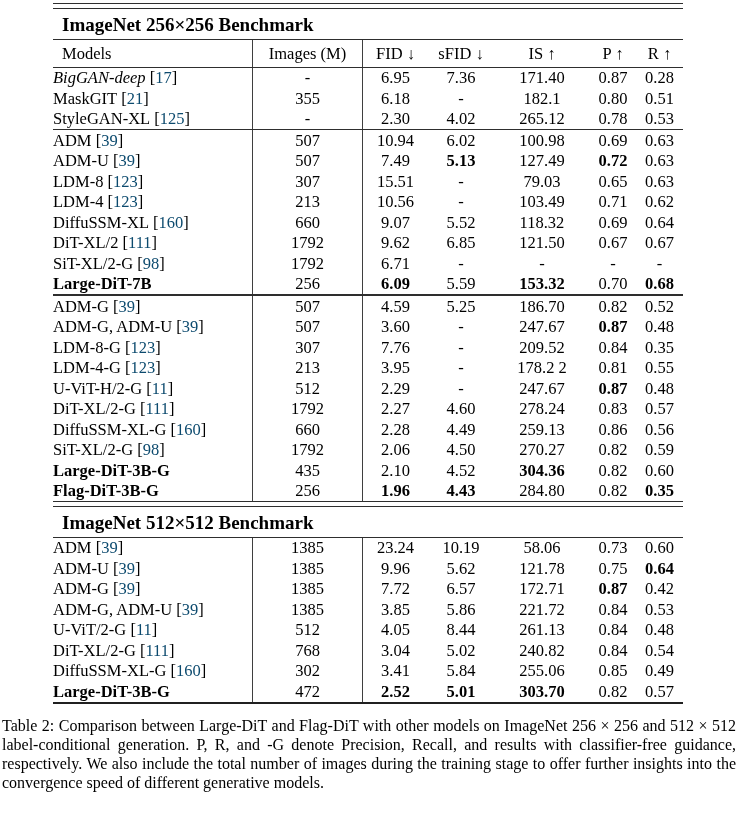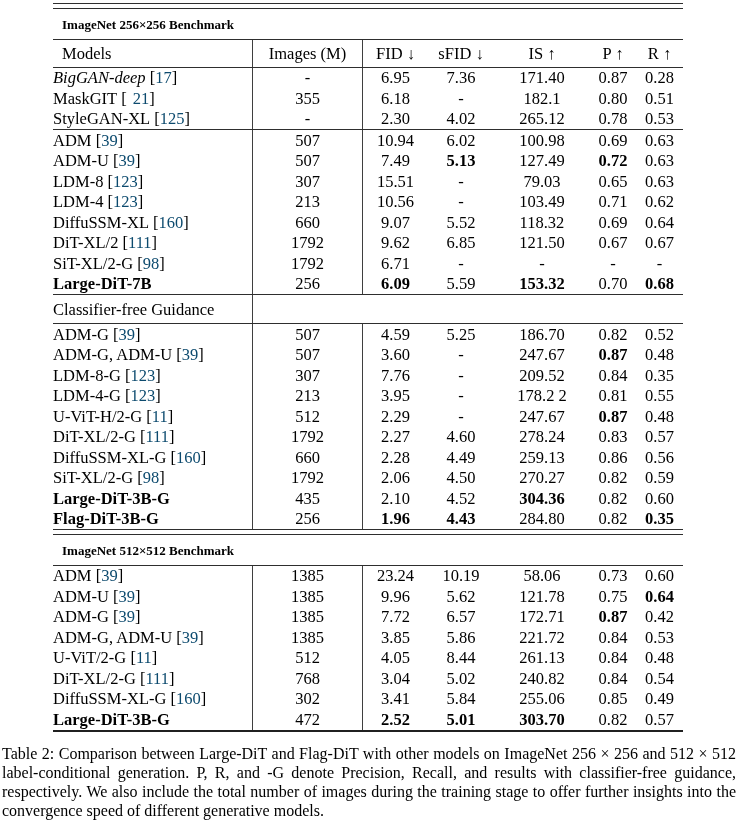--- a/index.html
+++ b/index.html
@@ -21,21 +21,21 @@
     width: 630px;
   }
   
   .rule { width: 630px; }
   .rule.single { border-top: 1.8px solid #2e2e2e; height: 0; }
   .rule.double { border-top: 1.6px solid #2e2e2e; border-bottom: 1.6px solid #2e2e2e; height: 3.5px; }
   .rule.thick  { border-top: 2.3px solid #202020; height: 0; }
   
   .section-title {
     font-weight: bold;
-    font-size: 13px;
+    font-size: 19px;
     line-height: 21px;
     padding: 5px 0 4px 9px;
   }
   
   .row {
     display: grid;
     grid-template-columns: 200px 110px 65px 66px 96px 46px 47px;
     align-items: baseline;
   }
   .row.label-row { grid-template-columns: 200px 430px; }
@@ -82,21 +82,21 @@
       <div class="row data">
         <div class="cell left vbar"><div class="" style="display: inline; font-style: italic;">BigGAN-deep</div> [<div class="cite" style="display: inline;">17</div>]</div>
         <div class="cell vbar">-</div>
         <div class="cell">6.95</div>
         <div class="cell">7.36</div>
         <div class="cell">171.40</div>
         <div class="cell">0.87</div>
         <div class="cell">0.28</div>
       </div>
       <div class="row data">
-        <div class="cell left vbar"><div class="" style="display: inline;">MaskGIT</div> [<div class="cite" style="display: inline; margin-left: 6px;">21</div>]</div>
+        <div class="cell left vbar"><div class="" style="display: inline;">MaskGIT</div> [<div class="cite" style="display: inline;">21</div>]</div>
         <div class="cell vbar">355</div>
         <div class="cell">6.18</div>
         <div class="cell">-</div>
         <div class="cell">182.1</div>
         <div class="cell">0.80</div>
         <div class="cell">0.51</div>
       </div>
       <div class="row data">
         <div class="cell left vbar"><div class="" style="display: inline;">StyleGAN-XL</div> [<div class="cite" style="display: inline;">125</div>]</div>
         <div class="cell vbar">-</div>
@@ -173,24 +173,20 @@
       <div class="row data">
         <div class="cell left vbar b"><div class="" style="display: inline;">Large-DiT-7B</div></div>
         <div class="cell vbar">256</div>
         <div class="cell b">6.09</div>
         <div class="cell">5.59</div>
         <div class="cell b">153.32</div>
         <div class="cell">0.70</div>
         <div class="cell b">0.68</div>
       </div>
       <div class="rule single"></div>
-      <div class="row label-row">
-        <div class="cell left vbar">Classifier-free Guidance</div>
-        <div class="cell"></div>
-      </div>
       <div class="rule single"></div>
       <div class="row data">
         <div class="cell left vbar"><div class="" style="display: inline;">ADM-G</div> [<div class="cite" style="display: inline;">39</div>]</div>
         <div class="cell vbar">507</div>
         <div class="cell">4.59</div>
         <div class="cell">5.25</div>
         <div class="cell">186.70</div>
         <div class="cell">0.82</div>
         <div class="cell">0.52</div>
       </div>

